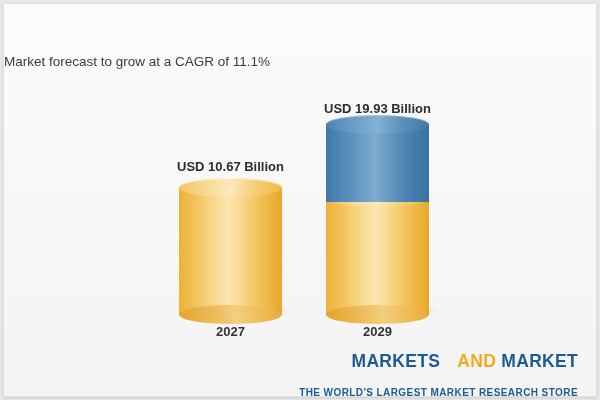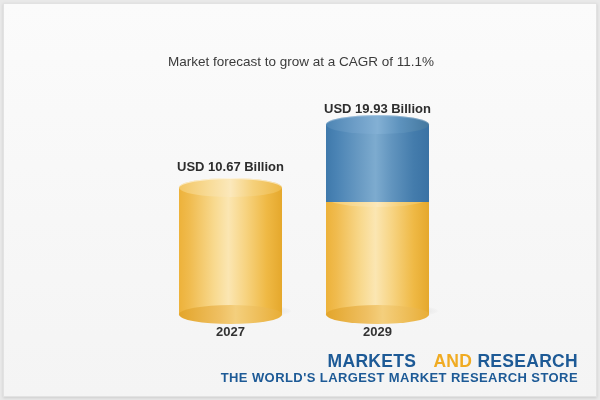--- a/index.html
+++ b/index.html
@@ -14,21 +14,21 @@
     border:1px solid #e2e2e2;
     box-shadow:0 1px 3px rgba(0,0,0,0.13);
     box-sizing:border-box;
     overflow:hidden;
   }
   .title{
     position:absolute;left:0;top:18px;width:594px;text-align:center;
     font-size:17px;font-weight:bold;color:#1a6cae;letter-spacing:.2px;
   }
   .subtitle{
-    position:absolute;left:0;top:50px;width:594px;text-align:center;
+    position:absolute;left:0;top:50px;width:594px;
     font-size:13.5px;color:#3b3b3b;
   }
   .plot{position:absolute;left:0;top:0;width:594px;height:394px;}
   .bar-group{position:absolute;}
   .vlabel{
     position:absolute;text-align:center;font-size:13px;font-weight:bold;
     color:#2d2d2d;white-space:nowrap;
   }
   .clabel{
     position:absolute;text-align:center;font-size:13px;font-weight:bold;
@@ -63,22 +63,22 @@
   .footer{position:absolute;left:0;bottom:0;width:594px;height:46px;}
   .url{
     position:absolute;left:22px;top:8px;font-size:10.5px;color:#8d8d8d;
     letter-spacing:.1px;
   }
   .logo{position:absolute;right:20px;top:1px;text-align:right;}
   .logo-main{font-size:17.5px;font-weight:bold;letter-spacing:.3px;line-height:20px;}
   .lm-a{color:#1d5a96;}
   .lm-b{color:#f0ab22;margin-left:12px;}
   .logo-tag{
-    font-size:13px;font-weight:bold;color:#1d5a96;letter-spacing:.42px;
-    line-height:11px;margin-top:1px;
+    font-size:10px;font-weight:bold;color:#1d5a96;letter-spacing:.42px;
+    line-height:11px;margin-top:16px;
   }
 </style>
 </head>
 <body>
 
 <div class="card">
 
   <div class="subtitle">Market forecast to grow at a CAGR of 11.1%</div>
 
   <div class="plot">
@@ -110,18 +110,18 @@
           <div class="cap" style="top:-9.5px;"></div>
         </div>
       </div>
       <div class="clabel" style="left:322px;top:320px;width:103px;">2029</div>
     </div>
 
   </div>
 
   <div class="footer">
     <div class="logo">
-      <div class="logo-main"><span class="lm-a">MARKETS</span> <span class="lm-b">AND</span> <span class="lm-a">RESEARCH</span></div>
+      <div class="logo-main"><span class="lm-a">MARKETS</span> <span class="lm-b">AND</span> <span class="lm-a">MARKET</span></div>
       <div class="logo-tag">THE WORLD'S LARGEST MARKET RESEARCH STORE</div>
     </div>
   </div>
 
 </div>
 
 </body></html>

